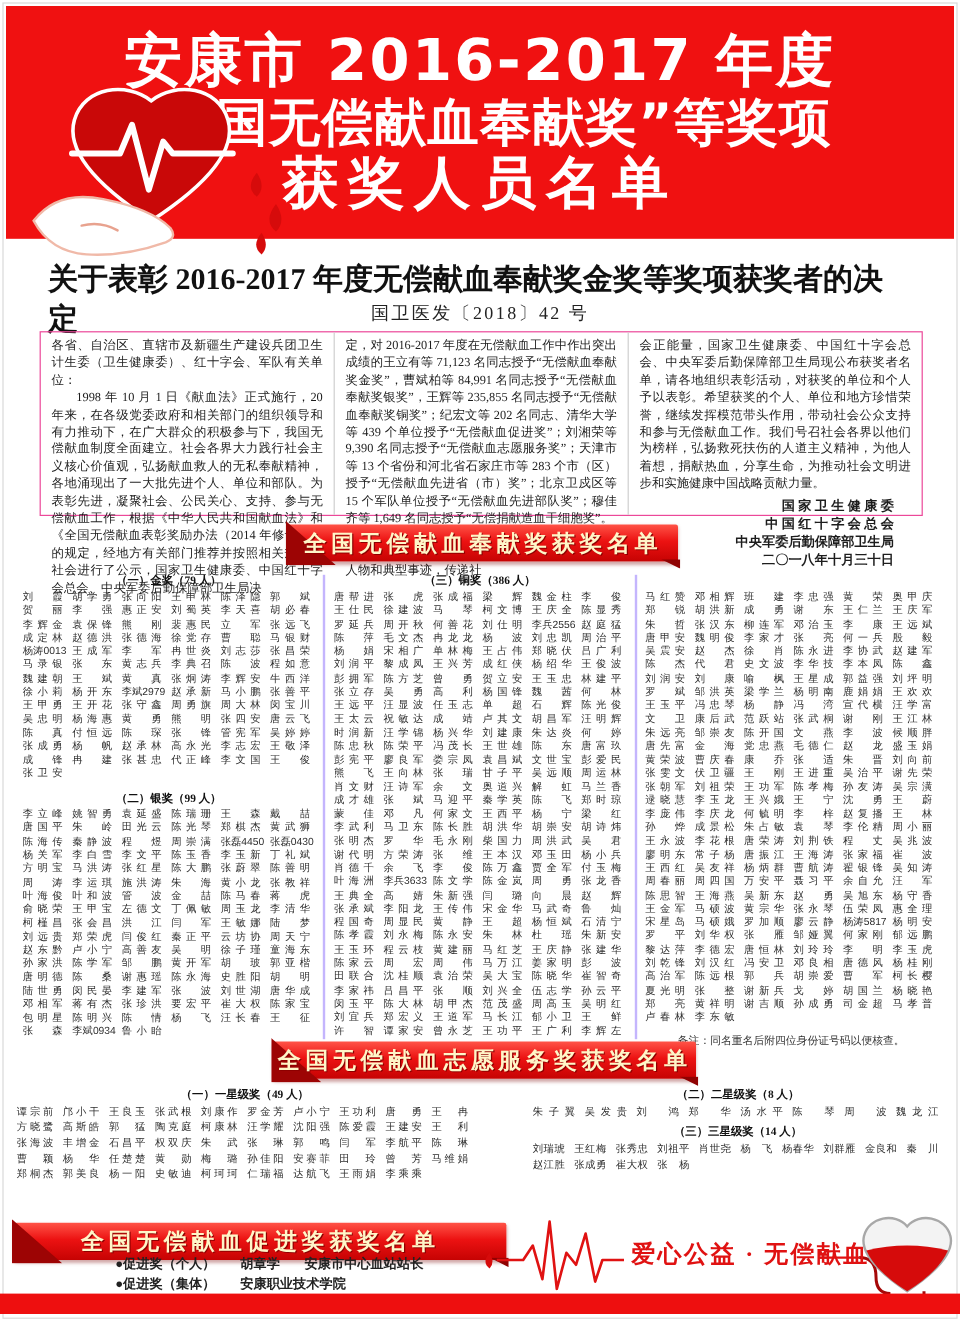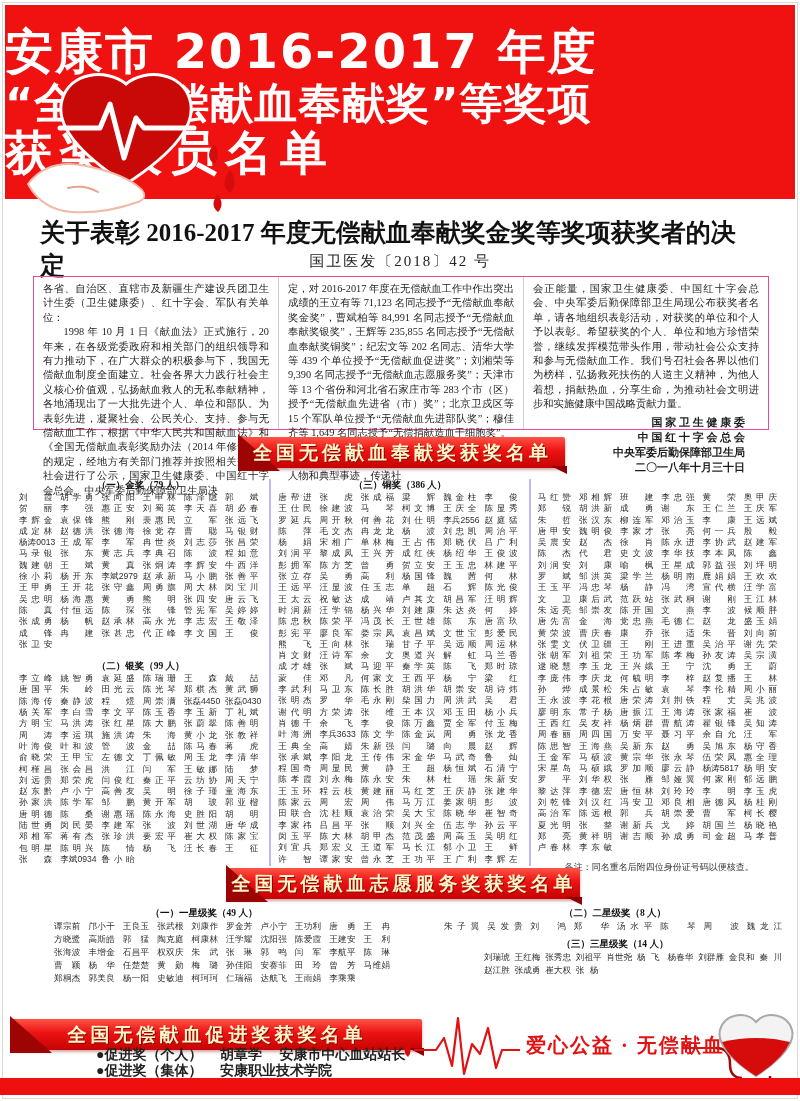--- a/index.html
+++ b/index.html
@@ -2,21 +2,21 @@
 <html><head>
 <meta charset="utf-8">
 <style>
   html,body{margin:0;padding:0;background:#ffffff;}
   .page{position:relative;width:800px;height:1101px;background:#fff;overflow:hidden;
         font-family:"Liberation Sans","DejaVu Sans",sans-serif;}
   .page-border{position:absolute;inset:2px;border:1px solid #d9d9d9;pointer-events:none;}
 
   
   .top-banner{position:absolute;left:5px;top:5px;width:790px;height:194px;background:#f01111;}
-  .tb-line{color:#fff;font-weight:bold;text-align:left;line-height:1.12;
+  .tb-line{color:#fff;font-weight:bold;text-align:center;line-height:1.12;
            font-family:"DejaVu Sans","Liberation Sans",sans-serif;}
   .tb1{font-size:48px;padding-top:20px;letter-spacing:2px;}
   .tb2{font-size:43px;letter-spacing:1px;}
   .tb3{font-size:47px;letter-spacing:8px;}
   .heart-art{position:absolute;left:8px;top:66px;width:300px;height:148px;}
 
   
   .dec-title{position:absolute;top:216px;left:30px;right:30px;display:flex;align-items:center;gap:10px;
              font-family:"Liberation Serif","DejaVu Serif",serif;font-weight:bold;font-size:25px;color:#111;}
   .dec-title::before,.dec-title::after{content:"";flex:1;height:2px;background:#333;}
@@ -54,30 +54,30 @@
   .gap10{height:10px;}
   .gap13{height:13px;}
   .note{margin-top:7px;text-align:center;font-size:9px;color:#333;
         font-family:"Liberation Serif",serif;}
 
   
   .vol-wrap{position:absolute;top:907px;left:12px;width:776px;display:flex;gap:34px;}
   .vol-left{width:384px;}
   .vol-right{flex:1;padding-left:12px;}
   .vgrid10{display:grid;grid-template-columns:repeat(10,1fr);font-size:8.6px;line-height:13px;
-           color:#2e2e2e;font-family:"Liberation Serif",serif;margin-left:40px;}
+           color:#2e2e2e;font-family:"Liberation Serif",serif;}
   .vgrid8{display:grid;grid-template-columns:repeat(8,1fr);font-size:8.6px;line-height:13px;
           color:#2e2e2e;font-family:"Liberation Serif",serif;}
   .vgrid10 > span,.vgrid8 > span{display:block;text-align:justify;text-align-last:justify;
                 padding:0 6px 0 2px;white-space:nowrap;overflow:hidden;}
   .vgap{height:5px;}
 
   
-  .promo-items{position:absolute;top:1047px;left:96px;font-size:14px;font-weight:bold;color:#222;
-               line-height:16px;font-family:Liberation Serif, serif;}
+  .promo-items{position:absolute;top:1047px;left:96px;font-size:11px;font-weight:bold;color:#222;
+               line-height:16px;font-family:Liberation Mono, monospace;}
   .promo-row span{margin-right:14px;}
   .promo-art{position:absolute;top:1008px;left:398px;width:402px;height:78px;}
   .slogan{position:absolute;left:128px;top:24px;font-family:"Liberation Serif","DejaVu Serif",serif;
           font-weight:bold;font-size:20px;color:#e01212;letter-spacing:2px;}
   .bottom-bar{position:absolute;left:0;top:1078px;width:800px;height:17px;background:#ee0f0f;}
 </style>
 </head>
 <body>
 
 <div class="page">

